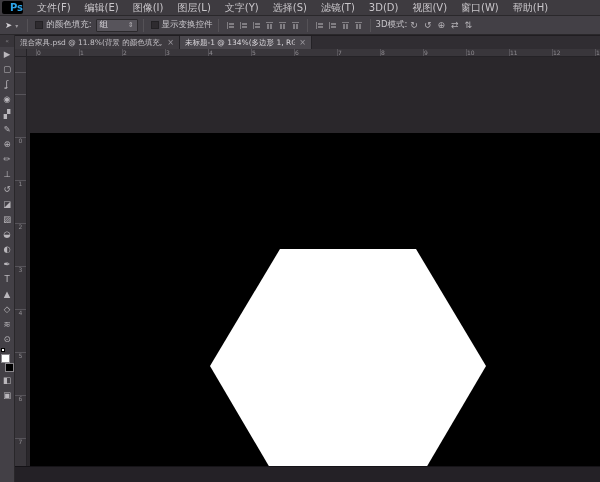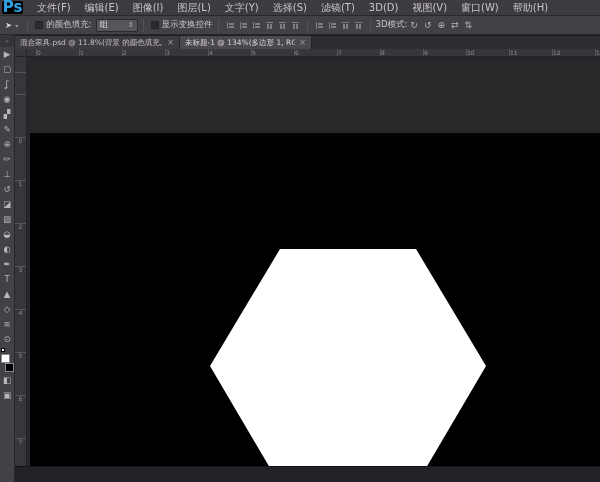--- a/index.html
+++ b/index.html
@@ -13,21 +13,21 @@
 
   
   .menubar {
     position:absolute; top:0; left:0; right:0; height:16px;
     background:#3e3b40; border-bottom:1px solid #2a282b;
     display:flex; align-items:center;
   }
   .ps-logo {
     width:21px; height:13px; margin:0 7px 0 2px;
     background:#000000; color:#2ea3e8;
-    font-size:15px; font-weight:bold; line-height:13px; text-align:center;
+    font-size:10px; font-weight:bold; line-height:13px; text-align:right;
     border-radius:2px;
   }
   .menu-item { color:#c9c6ca; font-size:10px; padding:0 7px; white-space:nowrap; }
 
   
   .optionsbar {
     position:absolute; top:16px; left:0; right:0; height:19px;
     background:#434046; border-bottom:1px solid #29272a;
     display:flex; align-items:center; color:#c6c3c8; font-size:8.5px;
   }

